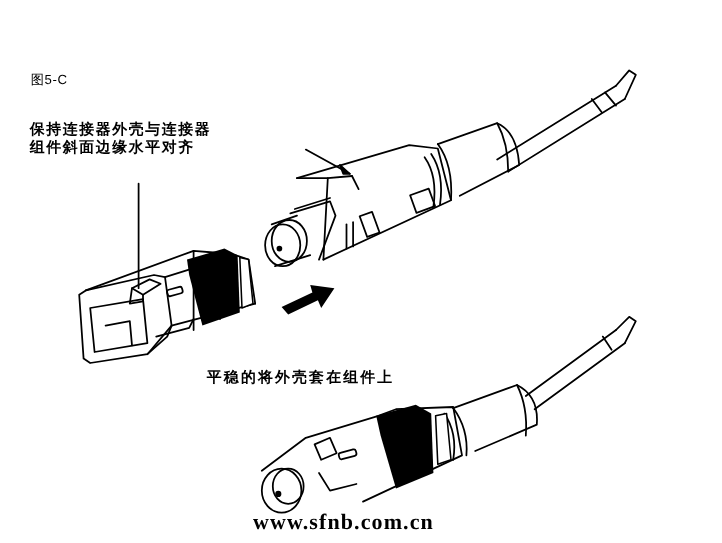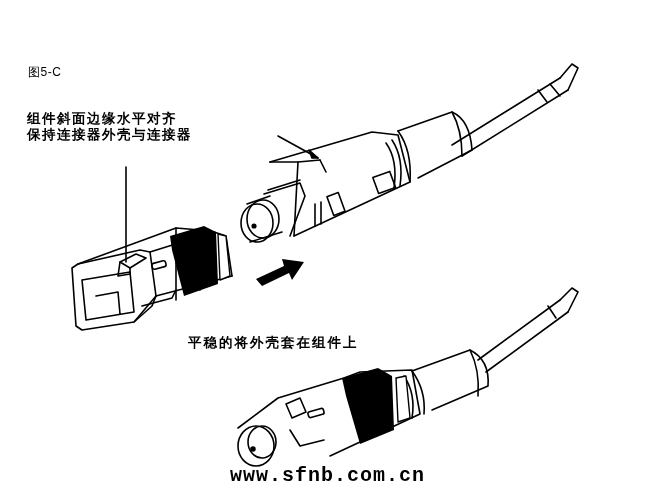--- a/index.html
+++ b/index.html
@@ -1,31 +1,31 @@
 <!DOCTYPE html>
 <html><head>
 <meta charset="utf-8">
 <style>
   html, body { margin: 0; padding: 0; background: #ffffff; }
   body { width: 656px; height: 494px; position: relative; overflow: hidden; font-family: "DejaVu Serif", serif; color: #000; }
   .figure-label { position: absolute; left: 28px; top: 64px; font-size: 12px; font-family: Liberation Sans, sans-serif; letter-spacing: 0.5px; }
   .callout { position: absolute; left: 27px; top: 110px; font-size: 13.5px; line-height: 16px; font-weight: bold; font-family: "DejaVu Sans", sans-serif; letter-spacing: 1.5px; }
   .callout div { white-space: nowrap; }
   .step-caption { position: absolute; left: 188px; top: 334px; font-size: 13.5px; font-weight: bold; font-family: "DejaVu Sans", sans-serif; letter-spacing: 2px; white-space: nowrap; }
-  .watermark { position: absolute; left: 230px; top: 464px; font-size: 20px; font-weight: bold; font-family: Liberation Mono, monospace; letter-spacing: 1px; white-space: nowrap; text-align: center; }
+  .watermark { position: absolute; left: 230px; top: 464px; font-size: 20px; font-weight: bold; font-family: Liberation Serif, serif; letter-spacing: 1px; white-space: nowrap; text-align: center; }
   svg.art { position: absolute; left: 0; top: 0; }
 </style>
 </head>
 <body>
 
 <div class="figure-label">图5-C</div>
 
 <div class="callout">
+  <div>保持连接器外壳与连接器</div>
   <div>组件斜面边缘水平对齐</div>
-  <div>保持连接器外壳与连接器</div>
 </div>
 
 <svg class="art" width="656" height="494" viewBox="0 0 656 494">
   <g fill="none" stroke="#000" stroke-width="1.6" stroke-linejoin="round" stroke-linecap="round">
 
     <line x1="126" y1="167" x2="126" y2="262"></line>
 
     <line x1="278" y1="136" x2="318" y2="158"></line>
     <polygon points="318,158 309,150 312,158" fill="#000"></polygon>
 

